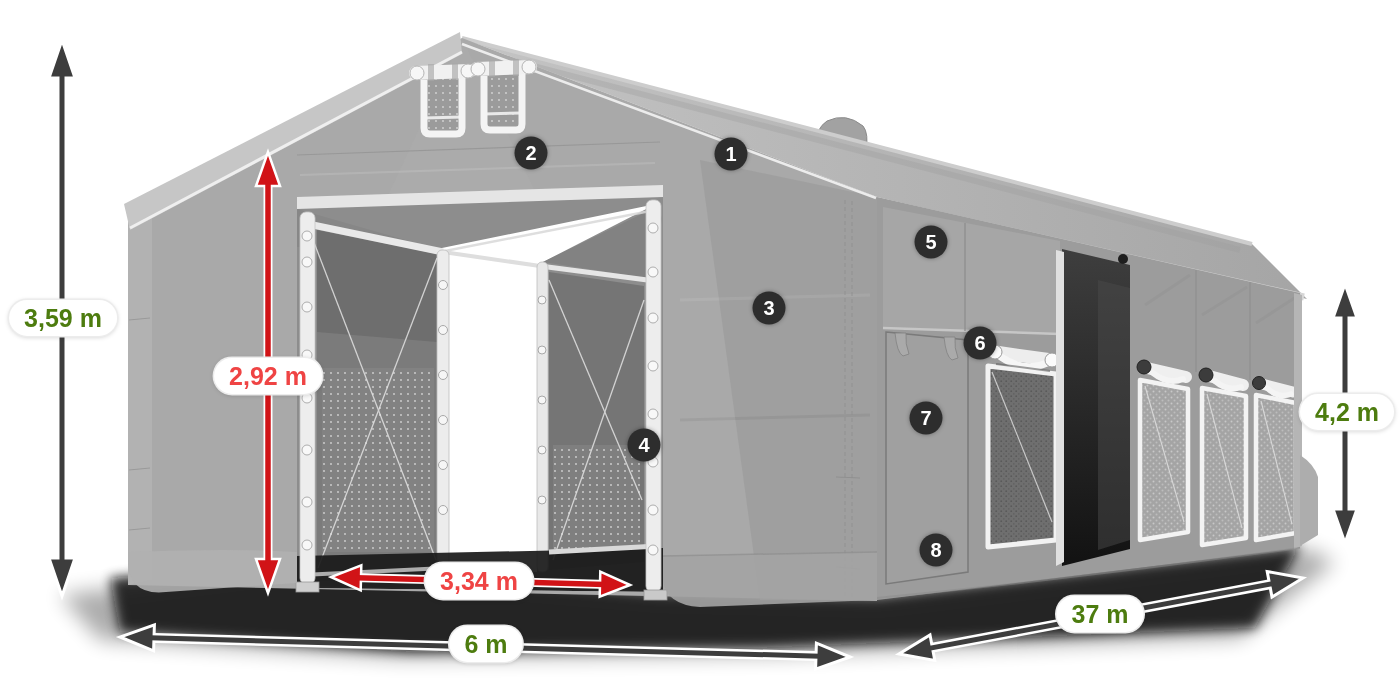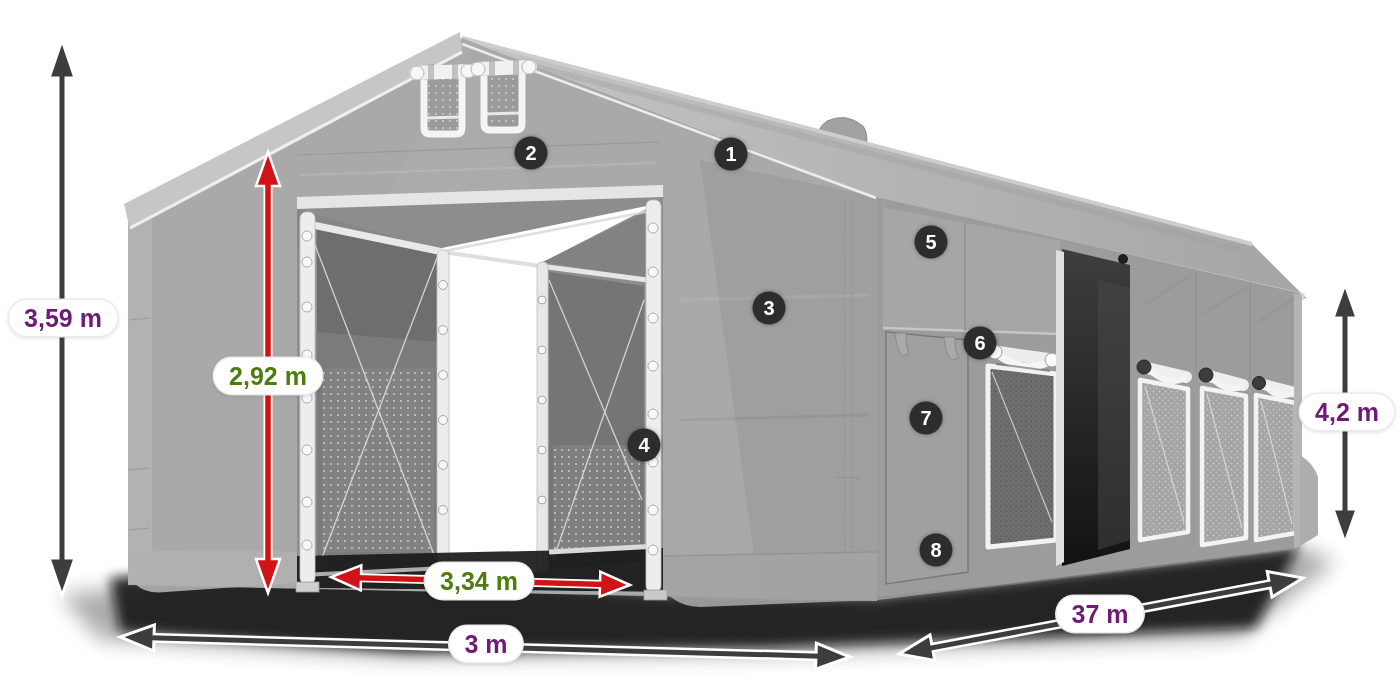--- a/index.html
+++ b/index.html
@@ -3,27 +3,27 @@
 <meta charset="utf-8">
 <style>
   html,body{margin:0;padding:0;background:#ffffff;}
   .stage{
     position:relative;width:1400px;height:700px;background:#ffffff;
     font-family:"Liberation Sans", sans-serif;overflow:hidden;
   }
   .stage svg{position:absolute;left:0;top:0;}
   .pill{
     position:absolute;transform:translate(-50%,-50%);
-    background:#ffffff;color:#701a75;
+    background:#ffffff;color:#4d7c0f;
     font-size:25px;font-weight:700;line-height:1.05;
     padding:5px 15px;border-radius:22px;white-space:nowrap;
     box-shadow:0 0 0 1.5px #ececec, 0 1px 5px rgba(0,0,0,.22);
     z-index:30;
   }
-  .pill.red{color:#4d7c0f;}
+  .pill.red{color:#ef4444;}
   .badge{
     position:absolute;transform:translate(-50%,-50%);
     width:33px;height:33px;border-radius:50%;
     background:#2d2d2d;color:#ffffff;
     font-size:20px;font-weight:700;
     display:flex;align-items:center;justify-content:center;
     box-shadow:0 0 4px rgba(0,0,0,.35);
     z-index:25;
   }
 </style>
@@ -306,21 +306,21 @@
     <line x1="353" y1="577.6" x2="608" y2="584.5" stroke="#ffffff" stroke-width="9"></line>
     <path d="M331 577 L360.7 590.3 L361.3 565.3 Z" fill="#d11317" stroke="#ffffff" stroke-width="2.5"></path>
     <path d="M630 585 L599.7 596.7 L600.3 571.7 Z" fill="#d11317" stroke="#ffffff" stroke-width="2.5"></path>
     <line x1="356" y1="577.7" x2="605" y2="584.4" stroke="#d11317" stroke-width="5.5"></line>
   </g>
 </svg>
 
 <div class="pill" style="left:63px;top:318px">3,59 m</div>
 <div class="pill red" style="left:268px;top:376px">2,92 m</div>
 <div class="pill red" style="left:479px;top:581px">3,34 m</div>
-<div class="pill" style="left:486px;top:644px">3 m</div>
+<div class="pill" style="left:486px;top:644px">6 m</div>
 <div class="pill" style="left:1100px;top:614px">37 m</div>
 <div class="pill" style="left:1347px;top:412px">4,2 m</div>
 
 <div class="badge" style="left:731px;top:154px">1</div>
 <div class="badge" style="left:531px;top:153px">2</div>
 <div class="badge" style="left:769px;top:308px">3</div>
 <div class="badge" style="left:644px;top:445px">4</div>
 <div class="badge" style="left:931px;top:242px">5</div>
 <div class="badge" style="left:980px;top:343px">6</div>
 <div class="badge" style="left:926px;top:418px">7</div>

